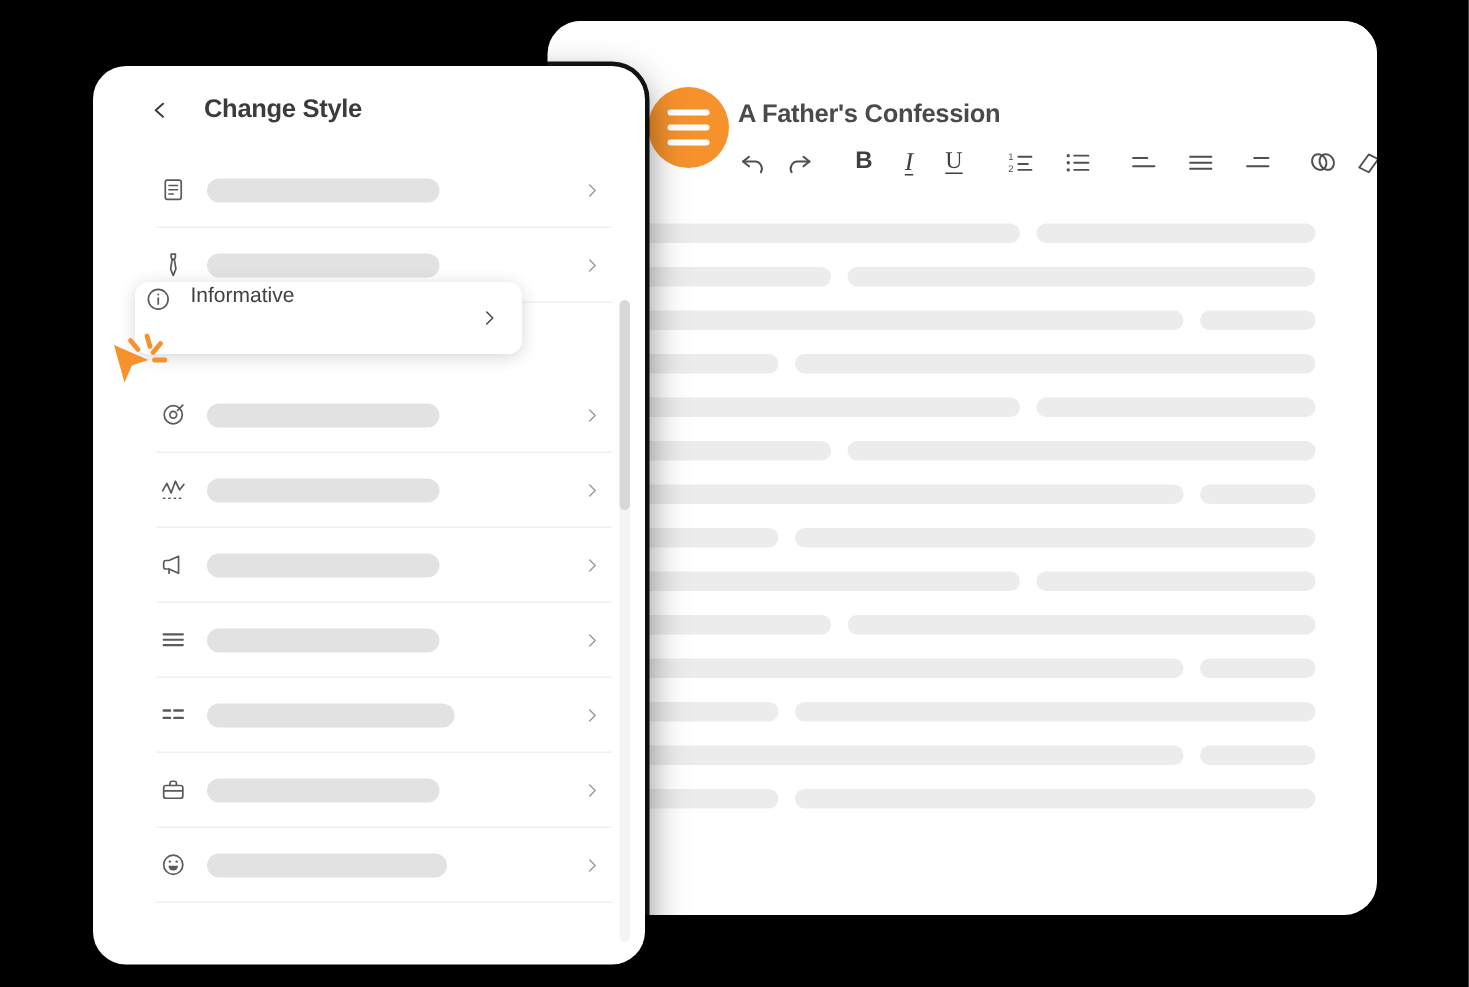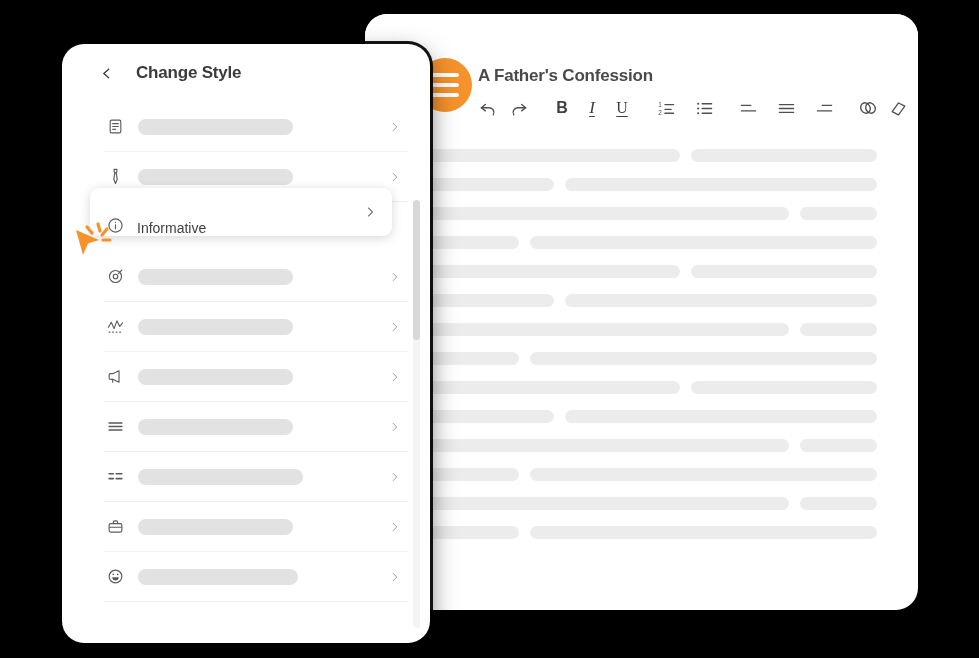--- a/index.html
+++ b/index.html
@@ -16,21 +16,21 @@
     position: absolute;
     left: 365px; top: 14px;
     width: 553px; height: 596px;
     background: #ffffff;
     border-radius: 22px;
     box-shadow: 0 0 0 3px rgba(0,0,0,0.92),
                 0 10px 26px rgba(0,0,0,0.55);
     overflow: hidden;
   }
   #doc-header {
-    position: absolute; left: 0; top: 0; width: 100%; height: 118px;
+    position: absolute; left: 14px; top: 0; width: 100%; height: 118px;
     background: #ffffff;
   }
   #doc-logo {
     position: absolute; left: 53px; top: 44px;
     width: 54px; height: 54px;
     border-radius: 50%;
     background: #f5922c;
     display: flex; flex-direction: column;
     align-items: center; justify-content: center;
     gap: 6px;
@@ -117,26 +117,26 @@
   }
   .row-chevron {
     position: absolute; right: 8px; top: 50%;
     transform: translateY(-50%);
     color: #9a9a9a; display: flex;
   }
   
   #row-informative {
     position: absolute;
     left: 28px; top: 144px;
-    width: 302px; height: 48px;
+    width: 258px; height: 48px;
     background: #ffffff;
     border-radius: 9px;
     box-shadow: 0 2px 11px rgba(0,0,0,0.16);
-    display: flex; align-items: flex-end;
-    padding-left: 14px;
+    display: flex; align-items: flex-start;
+    padding-left: 4px;
     z-index: 6;
     cursor: pointer;
   }
   #row-informative .row-label {
     margin-left: 11px;
     font-size: 14px; color: #414141;
   }
   #row-informative .row-chevron { right: 16px; color: #4a4a4a; }
 
   

